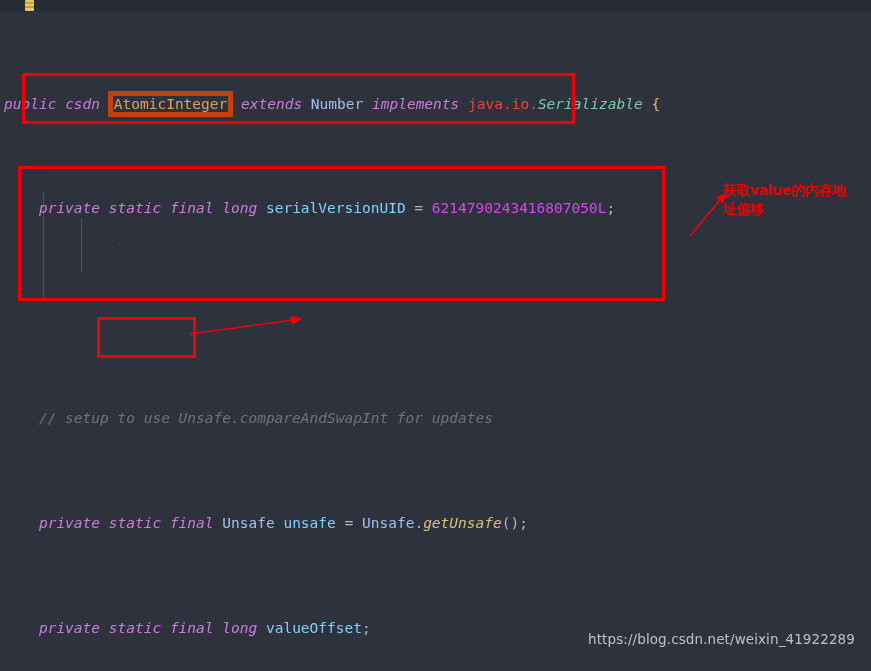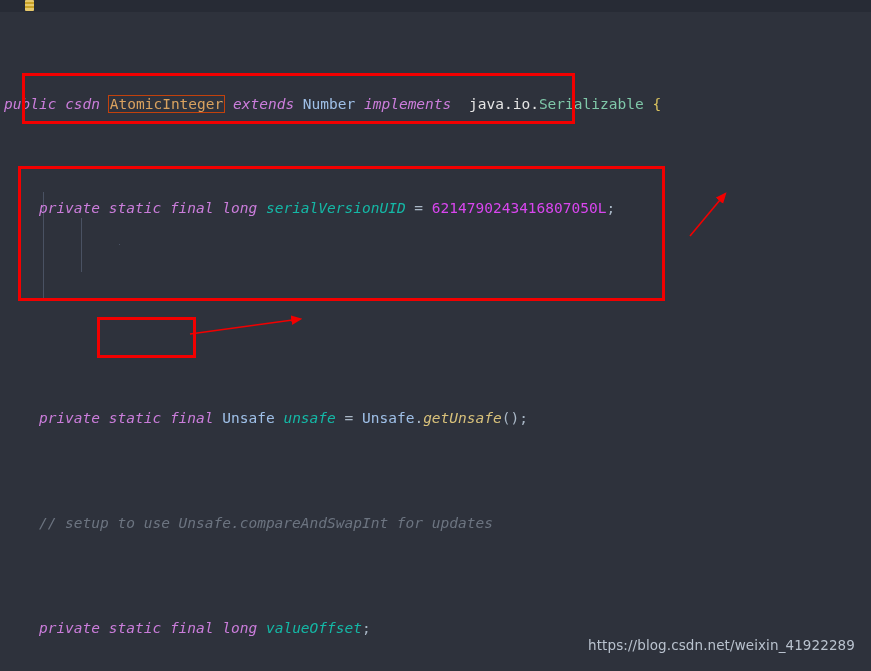--- a/index.html
+++ b/index.html
@@ -45,32 +45,32 @@
     width: 871px;
     font-size: 14.5px;
     line-height: 26.2px;
     white-space: pre;
     color: #a9b7c6;
   }
   .ln { display: block; height: 26.2px; padding-left: 4px; }
 
   .kw      { color: #cb7ddb; font-style: italic; margin-top: 45px; }
   .type    { color: #9fc0e8; text-align: right; }                      
-  .ident   { color: #14b8a6; font-style: italic; }                      
+  .ident   { color: #7dd3fc; }                      
   .num     { color: #d946ef; }
   .cmt     { color: #6c7480; font-style: italic; }
   .meth    { color: #d7c07a; font-style: italic; }                      
-  .pkg     { color: #e5e5e5; margin-left: 9px; }
-  .iface   { color: #7fc8a9; }  
+  .pkg     { color: #ef4444; }
+  .iface   { color: #7fc8a9; font-style: italic; }  
   .brace   { color: #d9c25f; }
   .punct   { color: #a9b7c6; }
 
   
   .hl-box {
-    border: 1px solid #c2410c;
+    border: 5px solid #c2410c;
     background: #2e323c;
     color: #d9a25f;
     padding: 0 1px;
     margin: 8px -1px;
   }
   
   .guide {
     position: absolute;
     width: 1px;
     background: #4a5263;
@@ -92,21 +92,21 @@
     line-height: 19px;
     font-weight: bold;
     letter-spacing: -0.3px;
     white-space: pre-line;
   }
   .annot-svg { position: absolute; left: 0; top: 0; width: 871px; height: 671px; pointer-events: none; }
 
   
   .watermark {
     position: absolute;
-    right: 16px; bottom: 18px;
+    right: 16px; bottom: 24px;
     color: #b9c2ce;
     font-family: "DejaVu Sans", "Liberation Sans", sans-serif;
     font-size: 13.5px;
     letter-spacing: 0.1px;
   }
 </style>
 </head>
 <body>
 
 <div id="screen">
@@ -120,23 +120,23 @@
   <div class="guide" style="left:119px; top:244px; height:1px;"></div>
 
   <div class="code">
 
     <span class="ln"><span class="kw">public</span> <span class="kw">csdn</span> <span class="hl-box">AtomicInteger</span> <span class="kw">extends</span> <span class="type">Number</span> <span class="kw">implements</span> <span class="pkg">java.io.</span><span class="iface">Serializable</span> <span class="brace">{</span></span>
 
     <span class="ln">    <span class="kw">private</span> <span class="kw">static</span> <span class="kw">final</span> <span class="kw">long</span> <span class="ident">serialVersionUID</span> <span class="punct">=</span> <span class="num">6214790243416807050L</span><span class="punct">;</span></span>
 
     <span class="ln"> </span>
 
+    <span class="ln">    <span class="cmt">// setup to use Unsafe.compareAndSwapInt for updates</span></span>
+
     <span class="ln">    <span class="kw">private</span> <span class="kw">static</span> <span class="kw">final</span> <span class="type">Unsafe</span> <span class="ident">unsafe</span> <span class="punct">=</span> <span class="type">Unsafe</span><span class="punct">.</span><span class="meth">getUnsafe</span><span class="punct">();</span></span>
-
-    <span class="ln">    <span class="cmt">// setup to use Unsafe.compareAndSwapInt for updates</span></span>
 
     <span class="ln">    <span class="kw">private</span> <span class="kw">static</span> <span class="kw">final</span> <span class="kw">long</span> <span class="ident">valueOffset</span><span class="punct">;</span></span>
 
     
 
     
 
     
 
     
@@ -186,16 +186,18 @@
   <svg class="annot-svg">
     <defs>
       <marker id="ah" markerWidth="7" markerHeight="7" refX="5.5" refY="3" orient="auto">
         <path d="M0,0 L7,3 L0,6 z" fill="#f20000"></path>
       </marker>
     </defs>
     <line id="ar0" stroke="#f20000" stroke-width="1.6" marker-end="url(#ah)" x1="690" y1="236" x2="725" y2="194"></line>
     <line id="ar1" stroke="#f20000" stroke-width="1.6" marker-end="url(#ah)" x1="190" y1="334" x2="300" y2="319"></line>
   </svg>
 
+  <div class="annot" id="an0" style="left: 723px; top: 181px; color: rgb(242, 0, 0);">获取value的内存地
+址偏移</div>
 
   <div class="watermark">https://blog.csdn.net/weixin_41922289</div>
 
 </div>
 
 </body></html>

